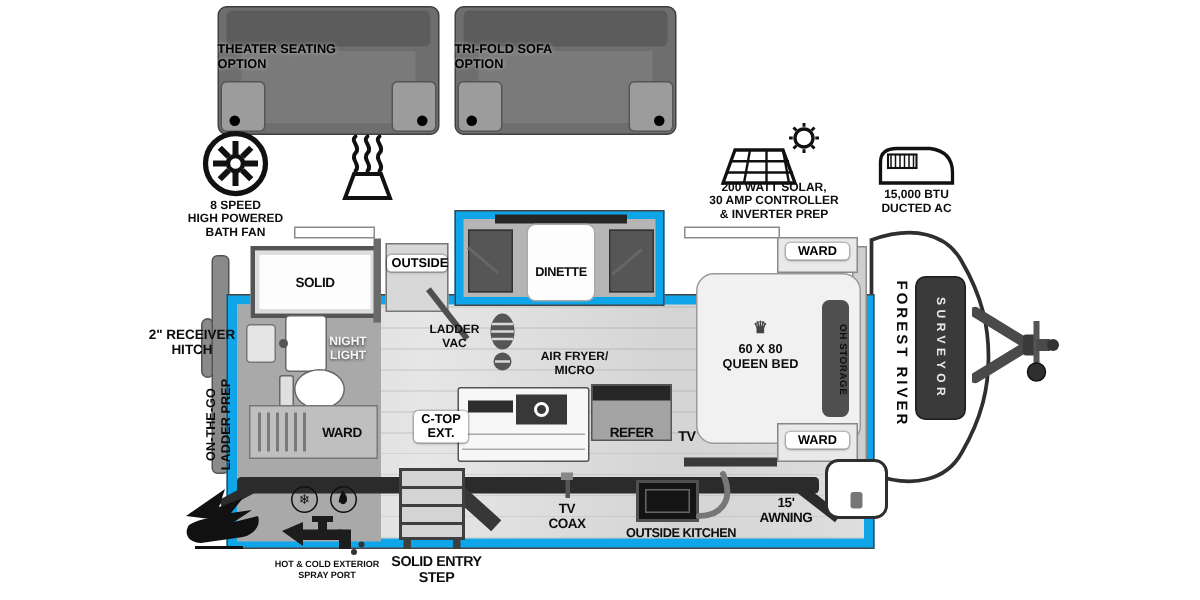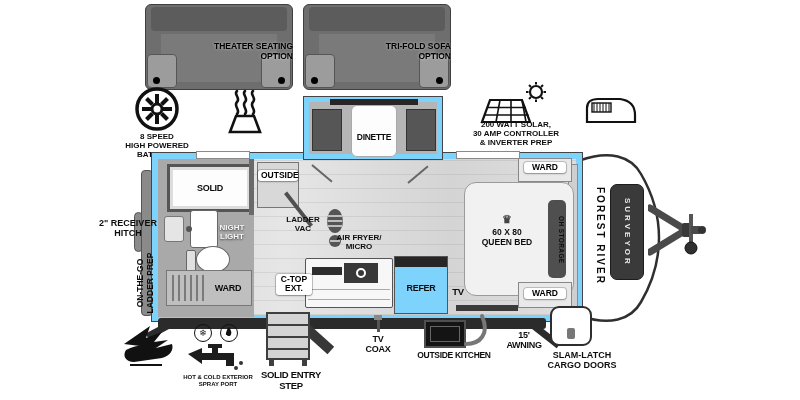--- a/index.html
+++ b/index.html
@@ -11,22 +11,22 @@
   .tag{position:absolute;background:#fff;border-radius:3px;padding:1px 3px;font-weight:bold;font-size:8.5px;line-height:1.1;color:#000;text-align:center;box-shadow:0 0 0 1px rgba(0,0,0,.18),0 1px 2px rgba(0,0,0,.25);}
   .cond{letter-spacing:-.3px;}
   .vert{writing-mode:vertical-rl;}
   
   .sofa{position:absolute;width:148px;height:86px;}
   .sofa .body{position:absolute;inset:0;background:#6e6e6e;border:1px solid #3f3f3f;border-radius:6px;}
   .sofa .back{position:absolute;top:3px;left:6px;right:6px;height:24px;background:#5c5c5c;border-radius:4px;}
   .sofa .seat{position:absolute;top:30px;left:16px;right:16px;bottom:8px;background:#7a7a7a;}
   .sofa .arm{position:absolute;bottom:2px;width:30px;height:34px;background:#9c9c9c;border-radius:4px;border:1px solid #555;}
   .sofa .foot{position:absolute;bottom:6px;width:7px;height:7px;background:#000;border-radius:50%;}
-  .sofa .slabel{position:absolute;left:0;right:0;top:38px;text-align:right;font-weight:bold;font-size:8.5px;line-height:1.15;color:#000;text-shadow:0 0 3px rgba(255,255,255,.55);}
-  .wallbox{background:#7dd3fc;border:1.5px solid #454545;}
+  .sofa .slabel{position:absolute;left:0;right:0;top:24px;text-align:left;font-weight:bold;font-size:8.5px;line-height:1.15;color:#000;text-shadow:0 0 3px rgba(255,255,255,.55);}
+  .wallbox{background:#0ea5e9;border:1.5px solid #454545;margin-top:44px;}
   .cab{background:#e9e9e9;border:1px solid #888;}
 </style>
 </head>
 <body>
 
 <div id="stage">
 
   <div class="sofa" style="left:145px;top:4px;">
     <div class="body"></div>
     <div class="back"></div>
@@ -106,20 +106,22 @@
     <rect x="8" y="7" width="19" height="9" fill="none" stroke="#111" stroke-width="1.4"></rect>
     <g stroke="#111" stroke-width="1">
       <line x1="10" y1="7" x2="10" y2="16"></line>
         <line x1="13" y1="7" x2="13" y2="16"></line>
         <line x1="16" y1="7" x2="16" y2="16"></line>
       <line x1="19" y1="7" x2="19" y2="16"></line>
         <line x1="22" y1="7" x2="22" y2="16"></line>
         <line x1="25" y1="7" x2="25" y2="16"></line>
     </g>
   </svg>
+  <div class="lbl" style="left:571px;top:126px;width:80px;" data-bind="features.ducted_ac">15,000 BTU
+DUCTED AC</div>
 
   <div class="abs" style="left:134px;top:212px;width:9px;height:40px;background:#8a8a8a;border:1px solid #555;border-radius:5px;"></div>
   <div class="abs" style="left:141px;top:170px;width:12px;height:146px;background:#8a8a8a;border:1px solid #555;border-radius:4px;"></div>
 
   <svg class="abs" style="left:579px;top:148px;" width="84" height="180" viewBox="0 0 84 180">
     <path d="M2,12 C30,2 52,8 62,26 C76,50 80,70 80,90 C80,110 76,130 62,154 C52,172 30,178 2,168 Z" fill="#fff" stroke="#2f2f2f" stroke-width="2.5"></path>
   </svg>
 
   <svg class="abs" style="left:648px;top:200px;" width="58" height="60" viewBox="0 0 58 60">
     <line x1="2" y1="8" x2="38" y2="30" stroke="#4a4a4a" stroke-width="7" stroke-linecap="round"></line>
@@ -183,35 +185,35 @@
     <ellipse cx="10" cy="13" rx="8" ry="12" fill="#555"></ellipse>
     <ellipse cx="10" cy="33" rx="6" ry="6" fill="#555"></ellipse>
     <g stroke="#d9d9d9" stroke-width="1.6">
       <line x1="3" y1="8" x2="17" y2="8"></line>
         <line x1="2.5" y1="13" x2="17.5" y2="13"></line>
       <line x1="3" y1="18" x2="17" y2="18"></line>
         <line x1="5" y1="33" x2="15" y2="33"></line>
     </g>
   </svg>
 
-  <div class="lbl" style="left:329px;top:234px;width:60px;" data-bind="rooms.air_fryer">AIR FRYER/
+  <div class="lbl" style="left:353px;top:234px;width:60px;" data-bind="rooms.air_fryer">AIR FRYER/
 MICRO</div>
 
   <div class="abs" style="left:305px;top:258px;width:88px;height:50px;background:#f7f7f7;border:1.5px solid #555;border-radius:2px;">
     <div class="abs" style="left:6px;top:8px;width:30px;height:8px;background:#2d2d2d;"></div>
     <div class="abs" style="left:38px;top:4px;width:34px;height:20px;background:#383838;">
       <div class="abs" style="left:12px;top:5px;width:10px;height:10px;border:2px solid #fff;border-radius:50%;"></div>
     </div>
     <div class="abs" style="left:2px;top:30px;right:2px;height:1px;background:#aaa;"></div>
     <div class="abs" style="left:2px;top:40px;right:2px;height:1px;background:#aaa;"></div>
   </div>
   <div class="tag" style="left:276px;top:274px;width:36px;" data-bind="rooms.ctop_ext">C-TOP
 EXT.</div>
 
-  <div class="abs" style="left:394px;top:256px;width:54px;height:58px;background:#7dd3fc;border:1.5px solid #555;">
+  <div class="abs" style="left:394px;top:256px;width:54px;height:38px;background:#a3a3a3;border:1.5px solid #555;">
     <div class="abs" style="left:0;top:0;right:0;height:10px;background:#262626;"></div>
     <div class="lbl cond" style="left:0;right:0;top:26px;font-size:9px;" data-bind="rooms.refer">REFER</div>
   </div>
   <div class="lbl cond" style="left:446px;top:287px;width:24px;font-size:9.5px;" data-bind="rooms.tv">TV</div>
   <div class="abs" style="left:456px;top:305px;width:62px;height:6px;background:#3a3a3a;"></div>
 
   <div class="abs" style="left:568px;top:164px;width:10px;height:146px;background:#cfcfcf;border:1px solid #8a8a8a;"></div>
   <div class="abs" style="left:464px;top:182px;width:110px;height:114px;background:#f1f1f1;border:1px solid #9a9a9a;border-radius:12px;"></div>
   <div class="abs" style="left:548px;top:200px;width:18px;height:78px;background:#4f4f4f;border-radius:5px;"></div>
   <div class="lbl" style="left:494px;top:213px;width:26px;font-size:11px;color:#444;" data-bind="icons.crown">♛</div>
@@ -262,22 +264,20 @@
     <path d="M2,32 C16,32 26,22 18,4" fill="none" stroke="#777" stroke-width="4" stroke-linecap="round"></path>
   </svg>
   <div class="lbl cond" style="left:404px;top:351px;width:100px;font-size:8.5px;" data-bind="features.outside_kitchen">OUTSIDE KITCHEN</div>
 
   <div class="lbl cond" style="left:498px;top:330px;width:52px;font-size:9px;" data-bind="features.awning">15'
 AWNING</div>
 
   <div class="abs" style="left:550px;top:306px;width:42px;height:40px;background:#fff;border:2.5px solid #2e2e2e;border-radius:9px;">
     <div class="abs" style="left:15px;top:20px;width:8px;height:11px;background:#777;border-radius:2px;"></div>
   </div>
-  <div class="lbl" style="left:536px;top:350px;width:92px;font-size:9px;" data-bind="features.cargo_doors">SLAM-LATCH
-CARGO DOORS</div>
 
   <svg class="abs" style="left:116px;top:324px;" width="62" height="44" viewBox="0 0 62 44">
     <polygon points="8,20 34,2 30,14 46,8 38,18 52,16 40,24" fill="#111"></polygon>
     <path d="M10,26 C20,20 34,20 40,24 L56,20 C58,26 54,32 46,34 L18,38 C10,38 6,32 10,26 Z" fill="#111"></path>
     <line x1="14" y1="41" x2="46" y2="41" stroke="#111" stroke-width="2"></line>
   </svg>
 
   <div class="abs" style="left:194px;top:324px;width:18px;height:18px;border:1.5px solid #111;border-radius:50%;display:flex;align-items:center;justify-content:center;font-size:9px;color:#111;" data-bind="icons.snowflake">❄</div>
   <div class="abs" style="left:220px;top:324px;width:18px;height:18px;border:1.5px solid #111;border-radius:50%;">
     <svg width="15" height="15" viewBox="0 0 15 15" style="position:absolute;left:0;top:0;">

